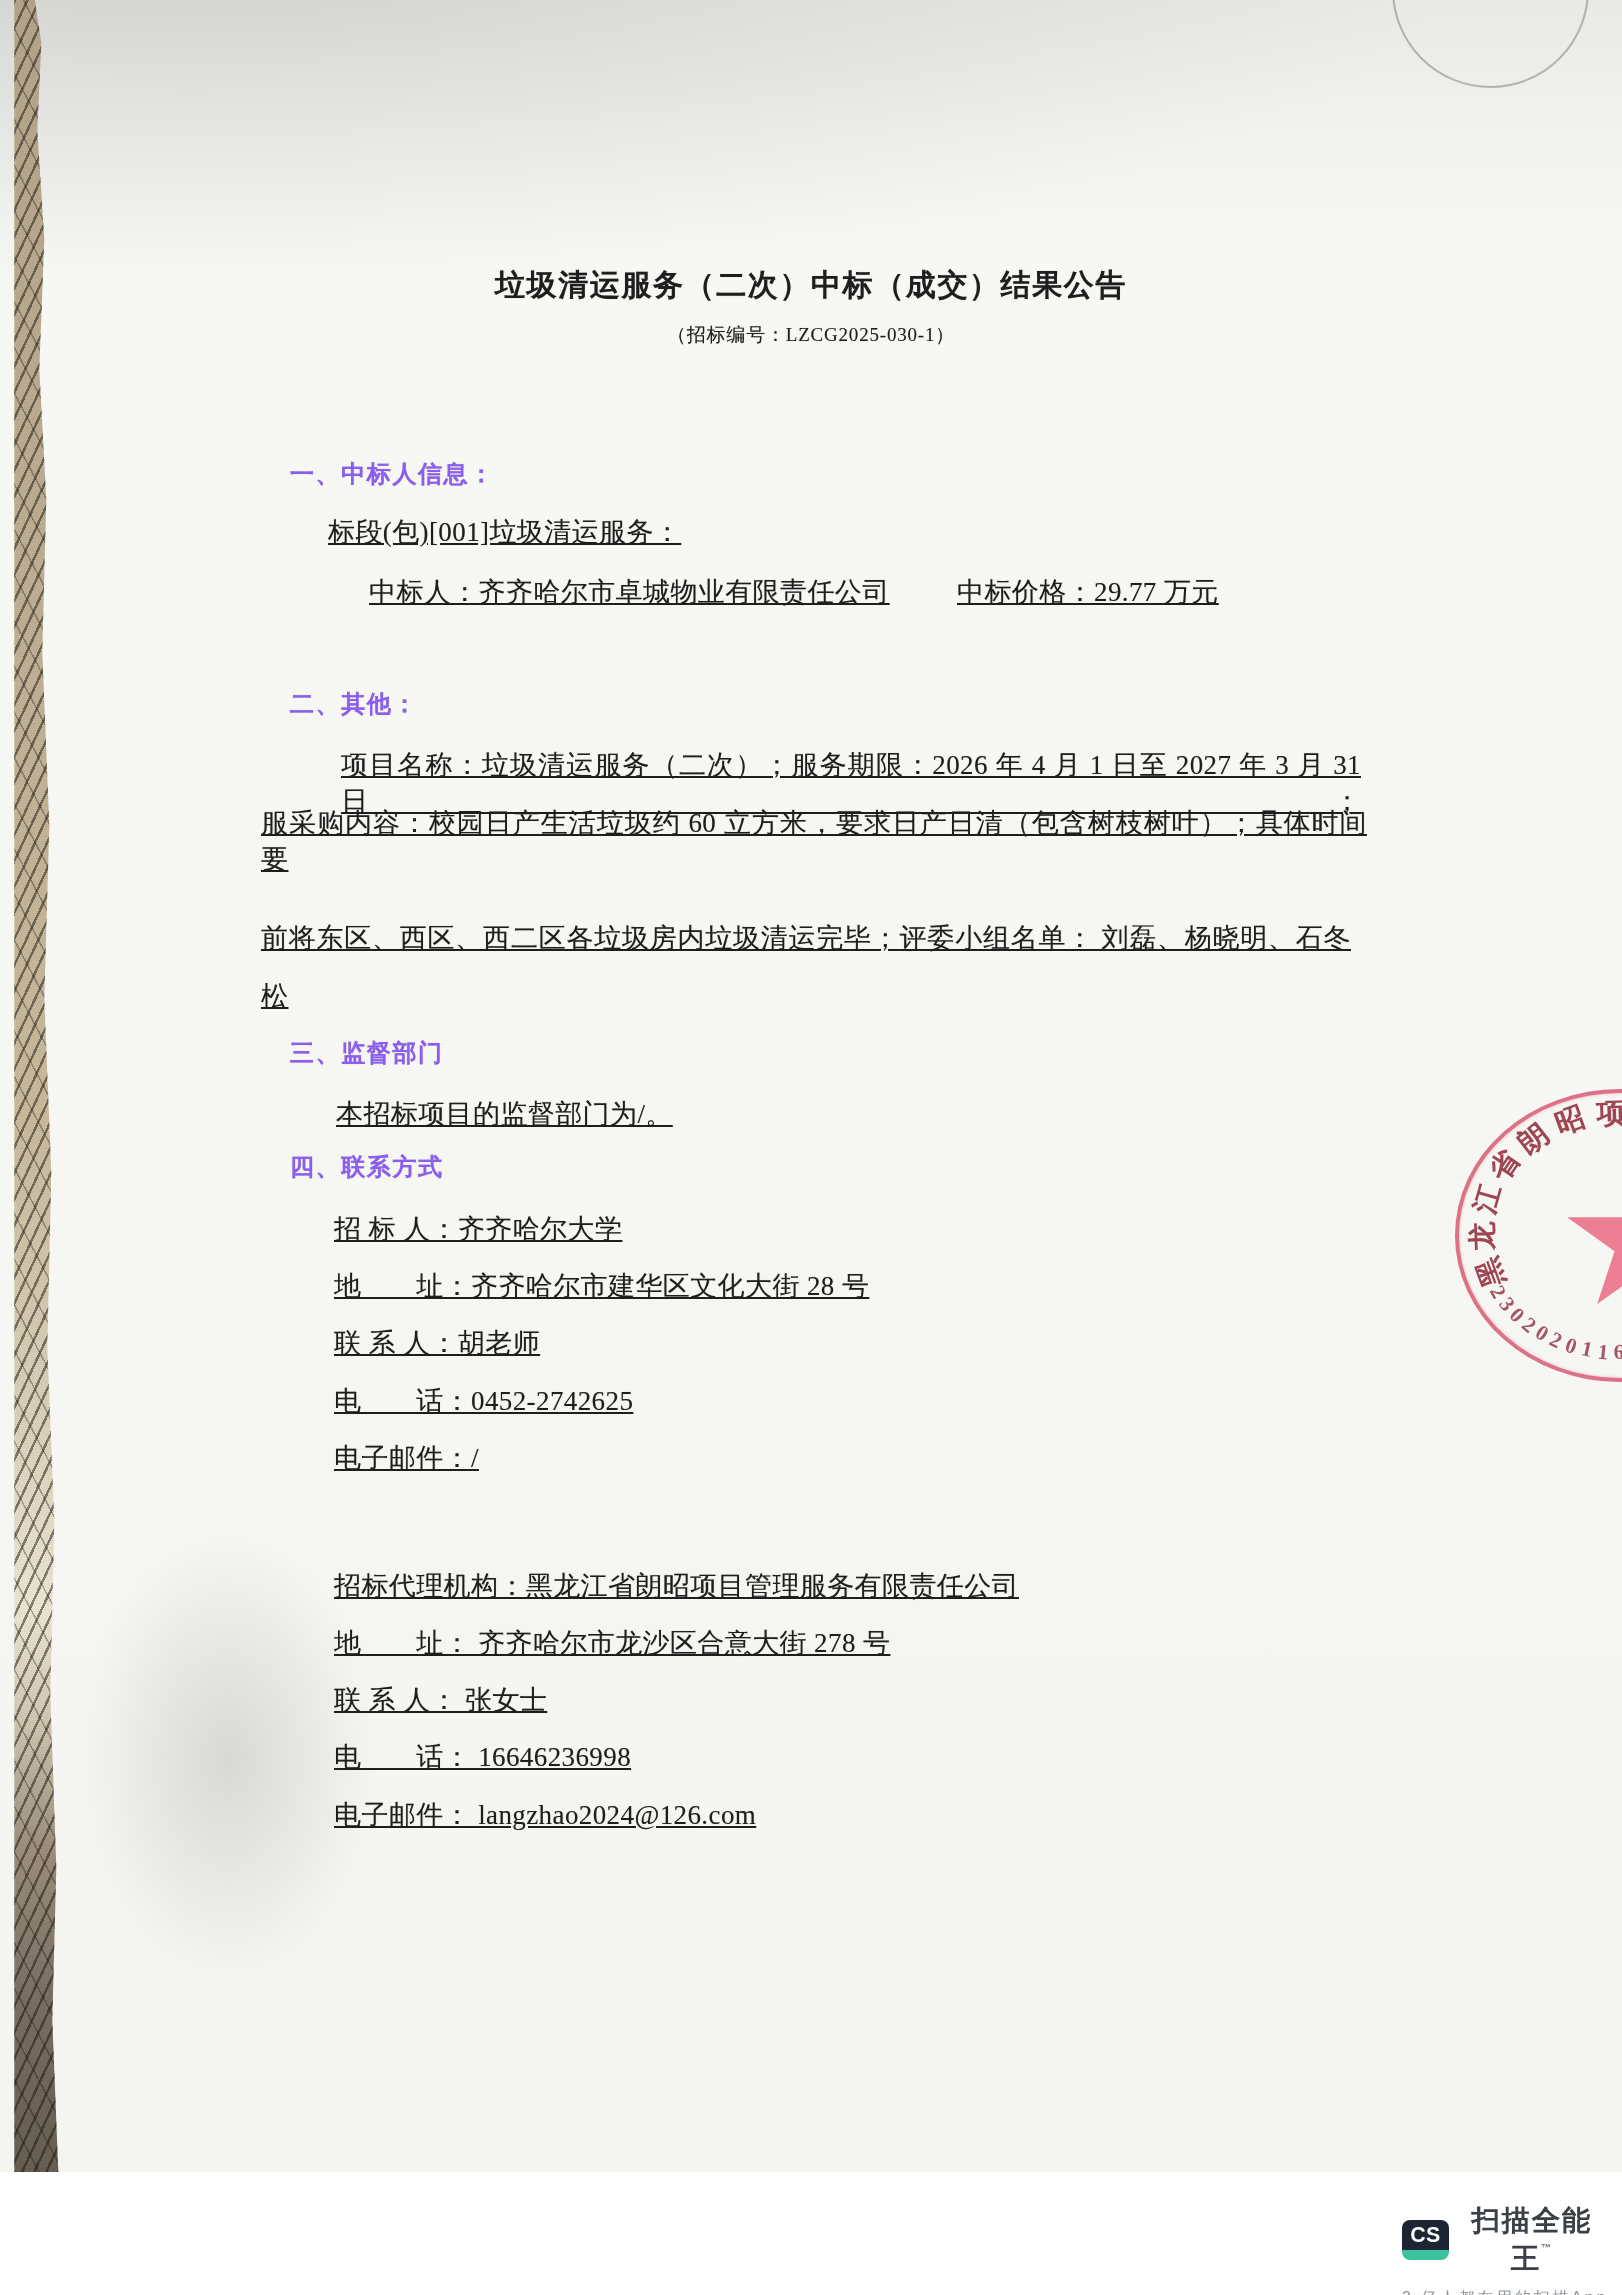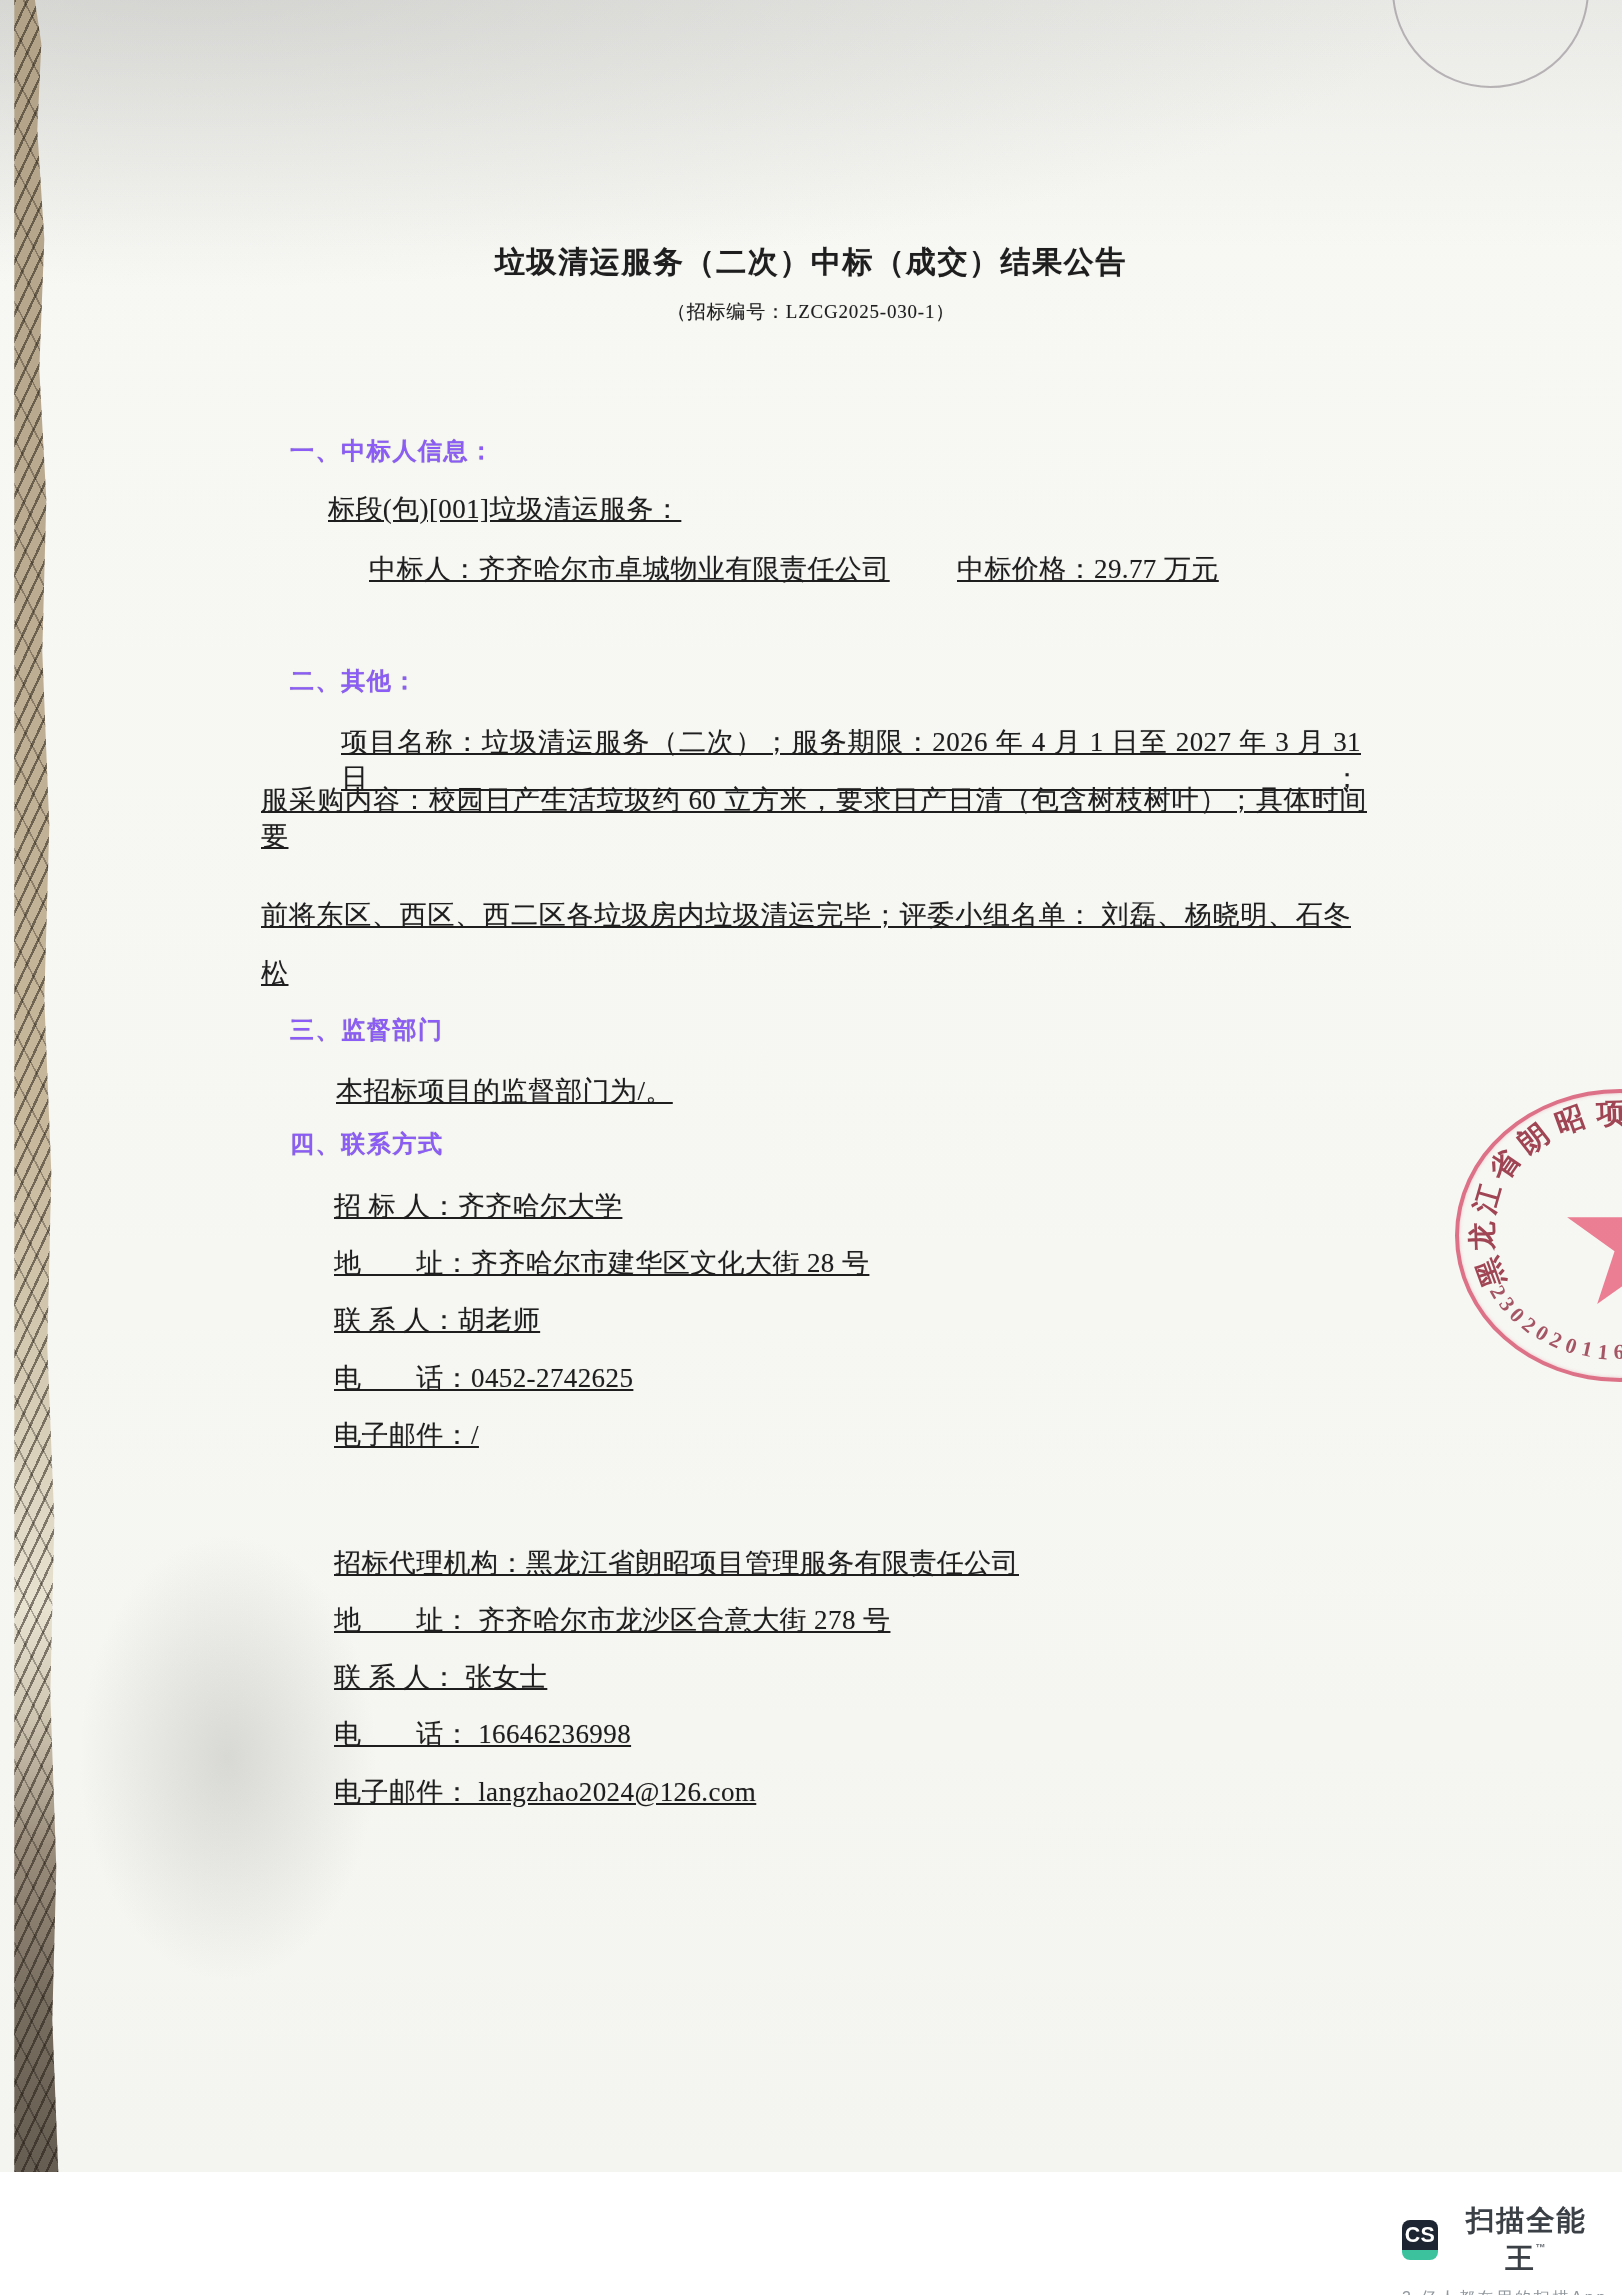--- a/index.html
+++ b/index.html
@@ -36,21 +36,21 @@
     background:
       repeating-linear-gradient(115deg,rgba(28,20,12,0.50) 0px,rgba(28,20,12,0.50) 2.4px,rgba(0,0,0,0) 2.4px,rgba(0,0,0,0) 11px),
       repeating-linear-gradient(62deg,rgba(15,10,6,0.30) 0px,rgba(15,10,6,0.30) 1.6px,rgba(0,0,0,0) 1.6px,rgba(0,0,0,0) 21.4px);
   }
   
   .pencil-arc{
     position:absolute;left:1392px;top:-109px;width:193px;height:193px;
     border:2.4px solid rgba(105,95,105,0.42);border-radius:50%;
   }
   
-  .t{position:absolute;white-space:nowrap;text-shadow:0 0 0.8px rgba(40,40,40,0.38);}
+  .t{position:absolute;white-space:nowrap;text-shadow:0 0 0.8px rgba(40,40,40,0.38);margin-top:23px;}
   .title{left:0;top:242px;width:1622px;text-align:center;font-size:30px;font-weight:700;letter-spacing:1.6px;}
   .subtitle{left:0;top:299px;width:1622px;text-align:center;font-size:19px;letter-spacing:0.8px;}
   .h{font-family:"Liberation Sans","DejaVu Sans",sans-serif;font-weight:700;font-size:24px;letter-spacing:1.6px;color:#8b5cf6;}
   .b{font-size:27px;letter-spacing:0.4px;text-decoration:underline;}
   .jline{white-space:normal;text-align:justify;text-align-last:justify;text-justify:inter-character;}
   
   .stamp{position:absolute;inset:0;filter:blur(0.6px);pointer-events:none;}
   .stamp-ring{
     position:absolute;left:1455px;top:1089px;width:322px;height:285px;
     border:4px solid rgba(214,80,108,0.80);border-radius:50%;
@@ -68,21 +68,21 @@
   }
   .stamp-digit{
     position:absolute;width:24px;height:24px;display:flex;align-items:center;justify-content:center;
     font-family:"Liberation Serif","DejaVu Serif",serif;font-weight:700;font-size:21.4px;
     color:rgba(150,58,76,0.85);
   }
   
   .wm{position:absolute;left:1402px;top:2202px;width:198px;font-family:"Liberation Sans","DejaVu Sans",sans-serif;}
   .wm-row{display:flex;align-items:center;}
   .wm-logo{
-    width:36px;height:40px;border-radius:8px;flex:0 0 auto;
+    width:47px;height:40px;border-radius:8px;flex:0 0 auto;
     background:linear-gradient(180deg,#1c2531 0%,#1c2531 76%,#3cc39e 76%,#3cc39e 100%);
     display:flex;align-items:flex-start;justify-content:center;
   }
   .wm-logo span{color:#ffffff;font-weight:700;font-size:21.4px;line-height:30px;letter-spacing:0.4px;}
   .wm-name{margin-left:14.3px;font-size:28.5px;font-weight:600;color:#3b4046;letter-spacing:1.6px;text-align:center;}
   .wm-tm{font-size:10.3px;color:#6a6f75;vertical-align:17.4px;}
   .wm-tagline{margin-top:9.5px;font-size:16px;color:#8f969c;letter-spacing:2.8px;white-space:nowrap;}
 </style>
 </head>
 <body>

